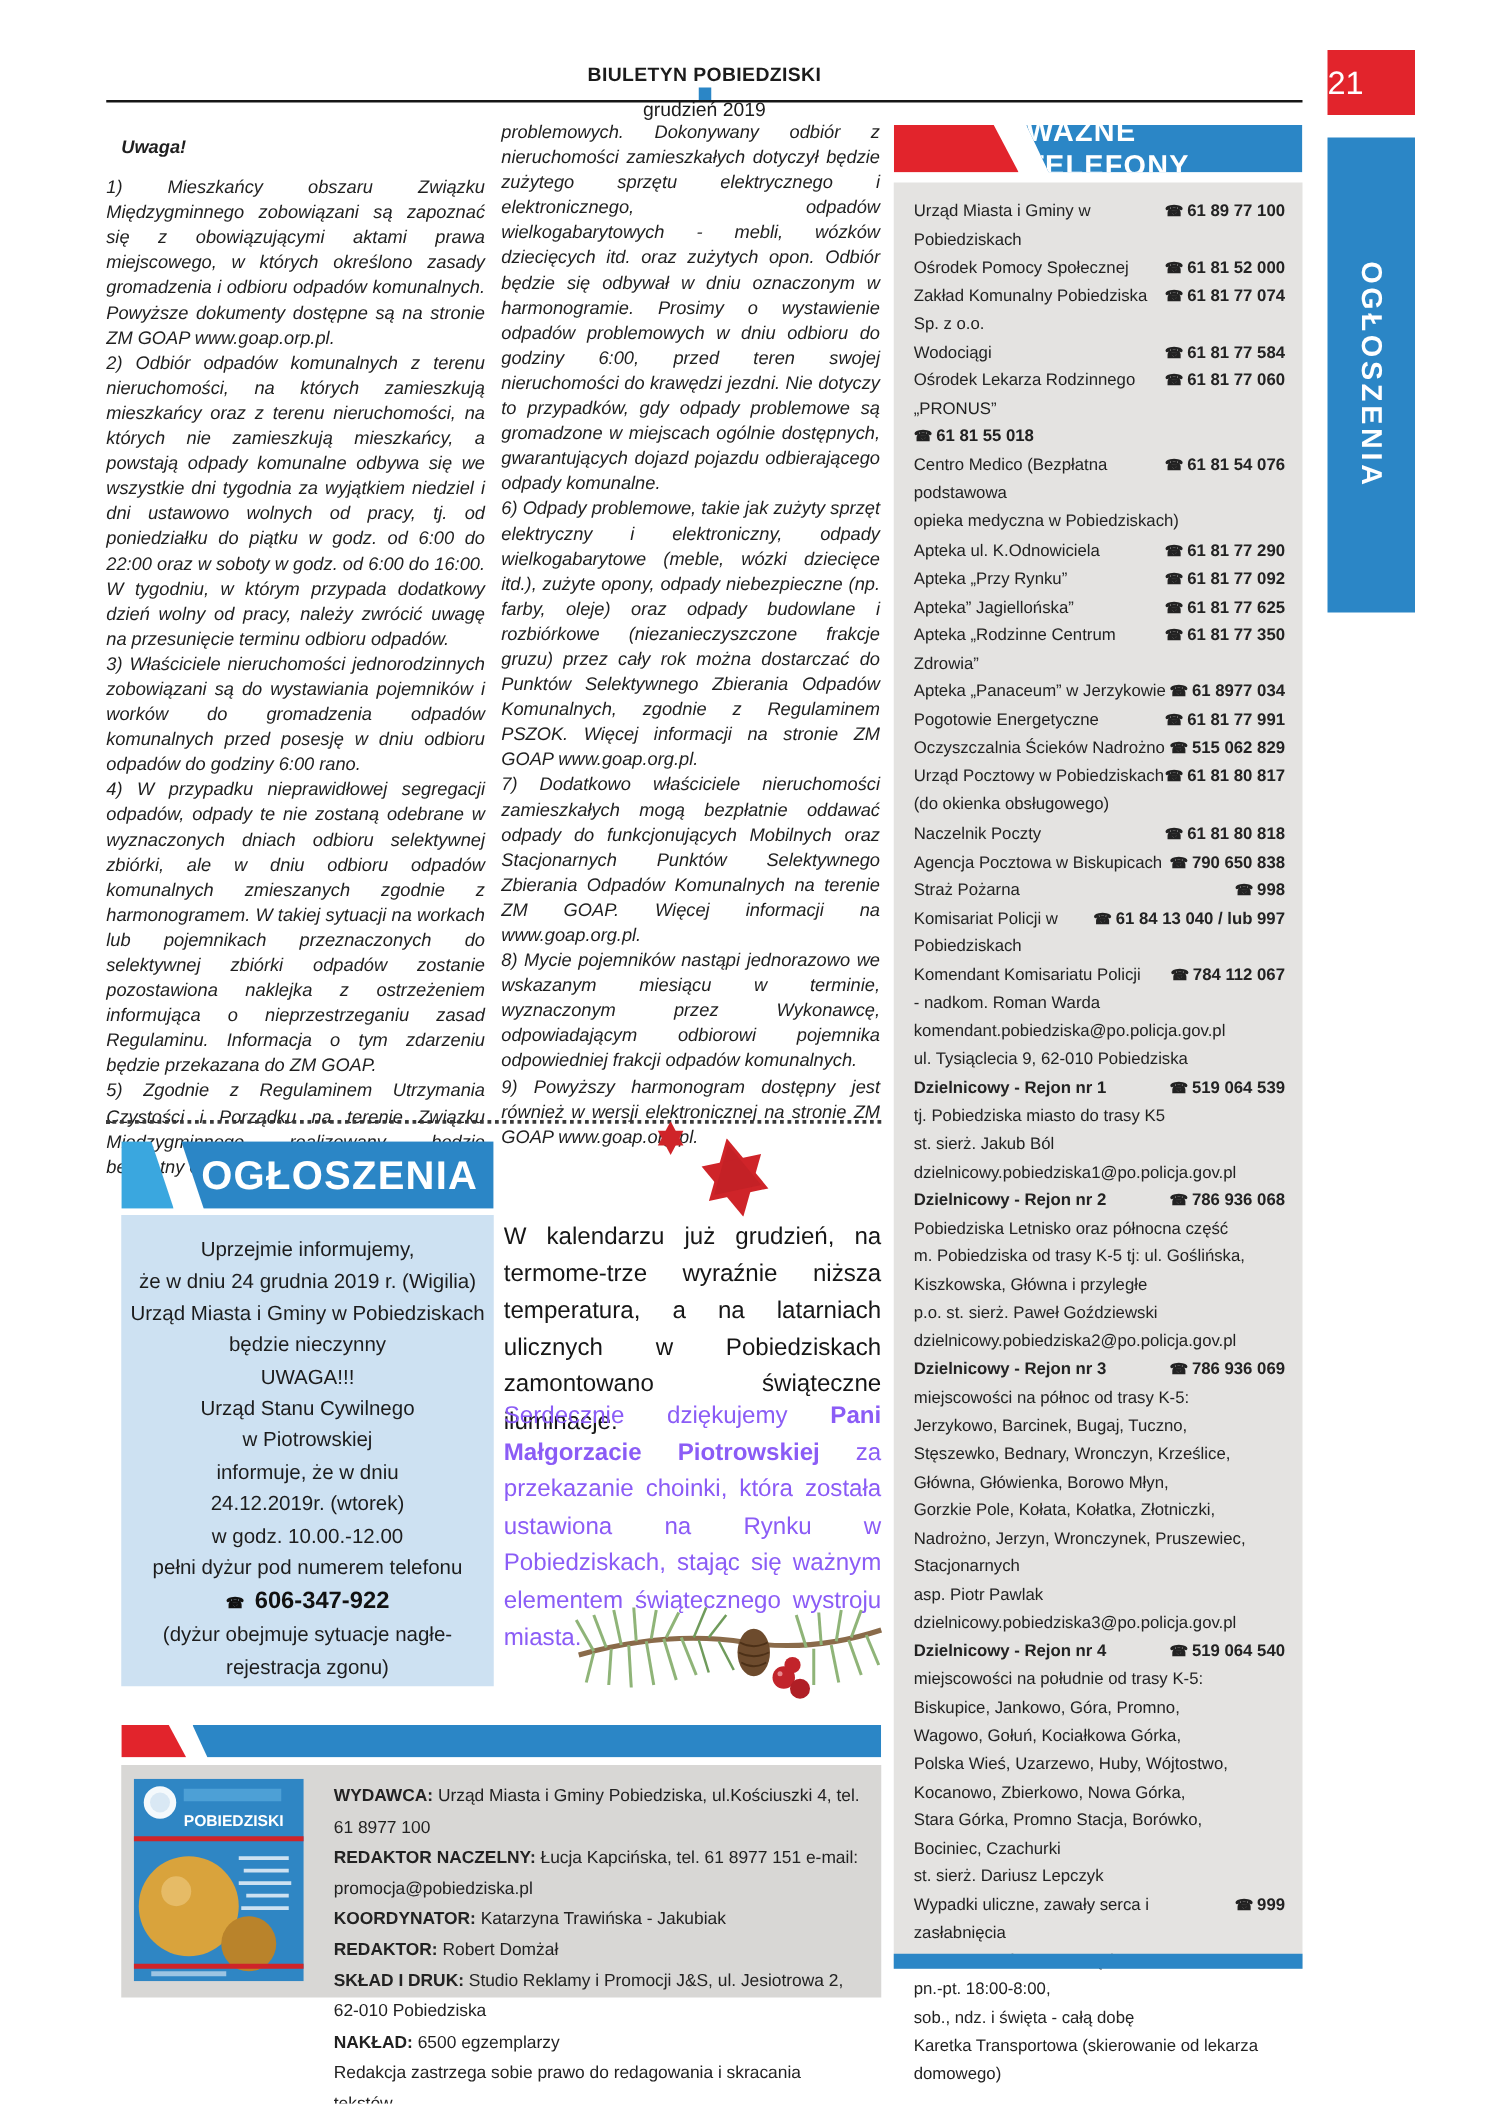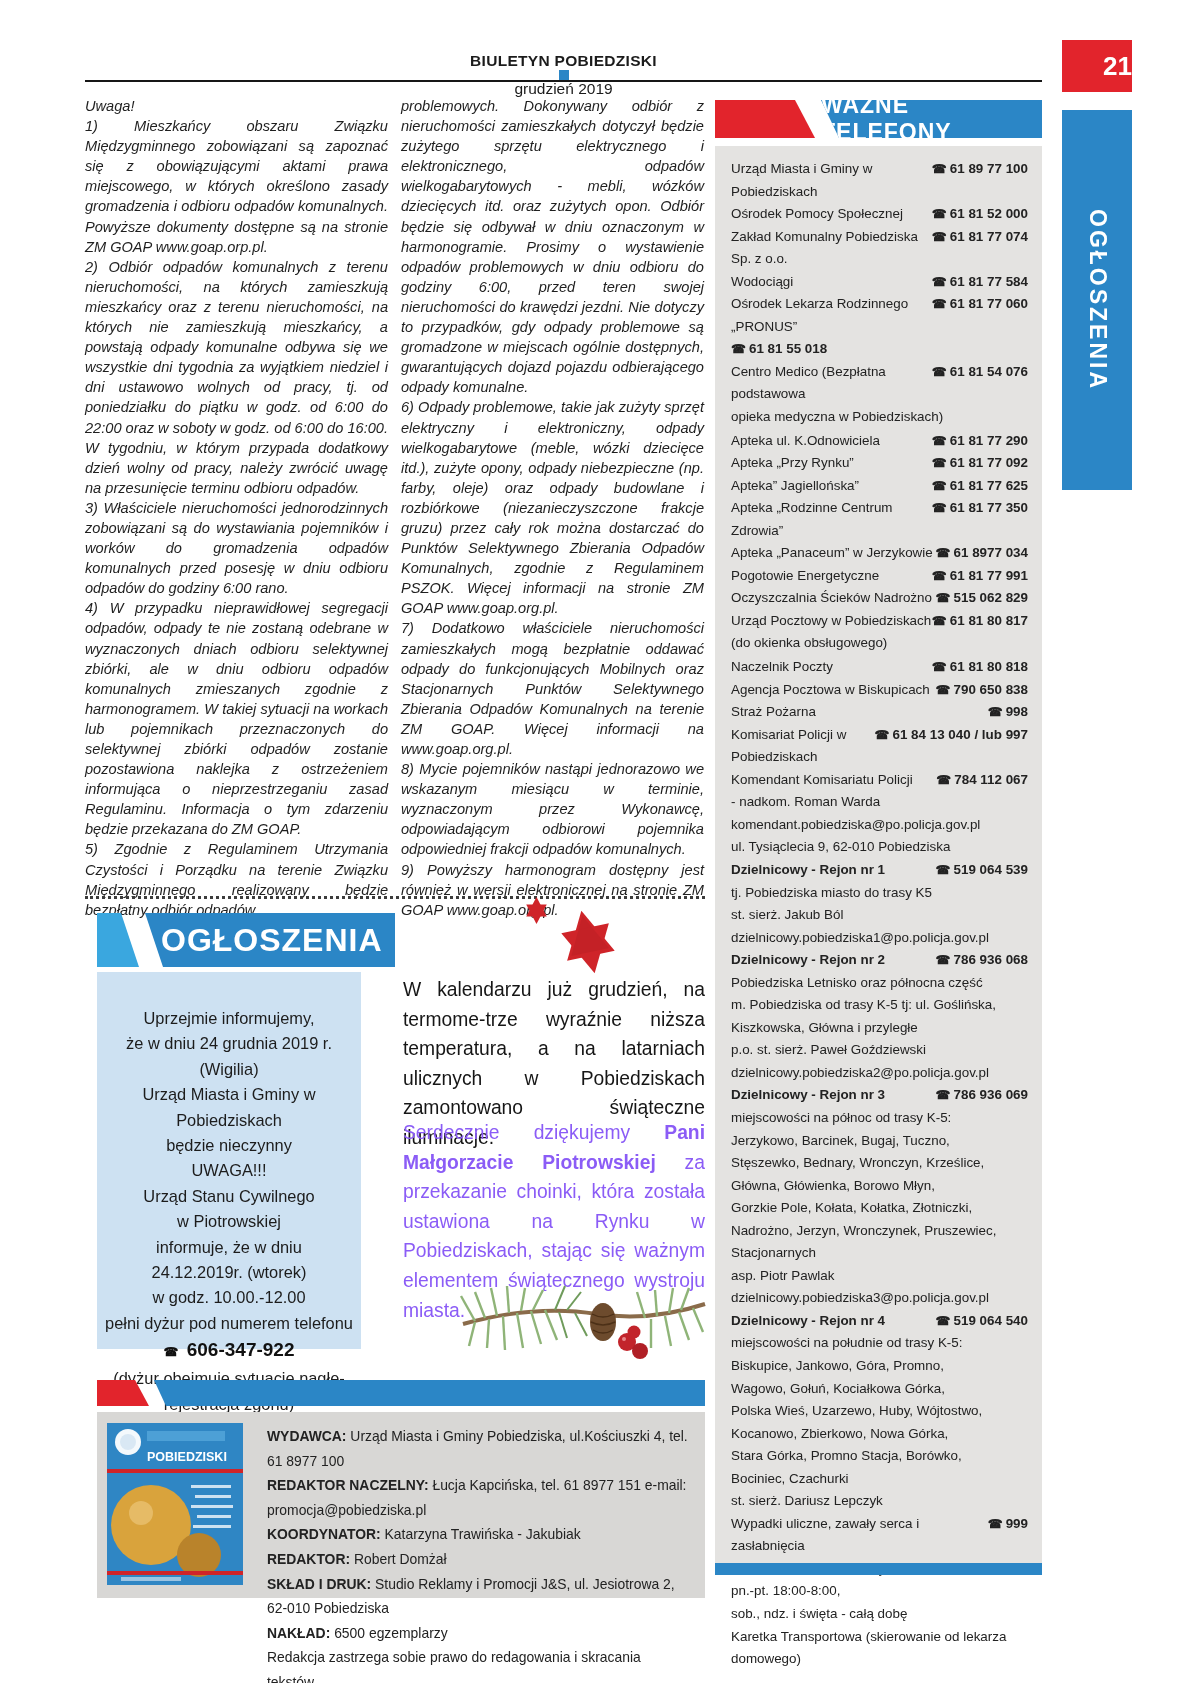--- a/index.html
+++ b/index.html
@@ -9,30 +9,30 @@
   
   .masthead{position:absolute;left:85px;top:52px;width:957px;display:flex;align-items:center;flex-direction:column;}
   .brand{font-weight:bold;font-size:15.5px;letter-spacing:.3px;color:#1b1b1b;}
   .brand-sq{display:inline-block;width:10px;height:10px;background:#2b86c6;margin:0 8px;}
   .issue{font-size:15.5px;color:#1b1b1b;}
   .site{margin-left:auto;font-size:15px;color:#1b1b1b;}
   .rule{position:absolute;left:85px;top:80px;width:957px;height:2px;background:#161616;}
 
   
   .pagenum{position:absolute;left:1062px;top:40px;width:70px;height:52px;background:#e2242c;
-           color:#fff;font-weight:bold;font-size:26px;text-align:right;line-height:52px;}
+           color:#fff;font-weight:normal;font-size:26px;text-align:left;line-height:52px;}
   .vtab{position:absolute;left:1062px;top:110px;width:70px;height:380px;background:#2b86c6;
         display:flex;align-items:center;justify-content:center;}
   .vtab span{writing-mode:vertical-rl;color:#fff;font-weight:bold;font-size:23px;letter-spacing:3px;}
 
   
   .col{position:absolute;top:96px;width:303px;font-style:italic;font-size:14.6px;
        line-height:20.1px;text-align:justify;color:#1f1f1f;}
   .col1{left:85px;} .col2{left:401px;}
-  .art-h{font-weight:normal;margin:0;}
+  .art-h{font-weight:bold;margin:12px;}
   .art-p{margin:0;}
 
   .dotline{position:absolute;left:85px;top:896px;width:620px;border-top:3px dotted #3c3c3c;}
 
   
   .ph-bar{position:absolute;left:715px;top:100px;width:327px;height:38px;display:flex;}
   .ph-bar .red{width:100px;height:38px;background:#e2242c;
                clip-path:polygon(0 0,calc(100% - 20px) 0,100% 100%,0 100%);}
   .ph-bar .blue{flex:1;height:38px;background:#2b86c6;margin-left:6px;
                 clip-path:polygon(0 0,100% 0,100% 100%,18px 100%);
@@ -50,22 +50,22 @@
   .ph-ico{font-size:12px;margin-right:3px;}
 
   
   .ann-bar{position:absolute;left:97px;top:913px;width:298px;height:54px;display:flex;}
   .ann-bar .accent{width:42px;height:54px;background:#3aa7df;
                    clip-path:polygon(0 0,calc(100% - 18px) 0,100% 100%,0 100%);}
   .ann-bar .main{flex:1;height:54px;background:#2b86c6;margin-left:6px;
                  clip-path:polygon(0 0,100% 0,100% 100%,18px 100%);
                  display:flex;align-items:center;}
   .ann-bar .main span{color:#fff;font-weight:bold;font-size:32px;letter-spacing:1px;padding-left:16px;}
-  .ann-box{position:absolute;left:97px;top:972px;width:264px;height:377px;background:#cde1f2;
-           box-sizing:border-box;padding-top:34px;text-align:center;}
+  .ann-box{position:absolute;left:97px;top:972px;width:298px;height:377px;background:#cde1f2;
+           box-sizing:border-box;padding-top:16px;text-align:center;}
   .ann-line{font-size:16.4px;line-height:25.4px;color:#1c1c1c;}
   .ann-phone{font-size:19px;font-weight:bold;line-height:28px;color:#111;}
 
   
   .star{position:absolute;}
   .dec-p1{position:absolute;left:403px;top:975px;width:302px;font-size:19.3px;line-height:29.6px;
           text-align:justify;color:#161616;}
   .dec-p2{position:absolute;left:403px;top:1118px;width:302px;font-size:19.3px;line-height:29.6px;
           text-align:justify;color:#8b5cf6;}
   .dec-p2 .b{font-weight:bold;}

